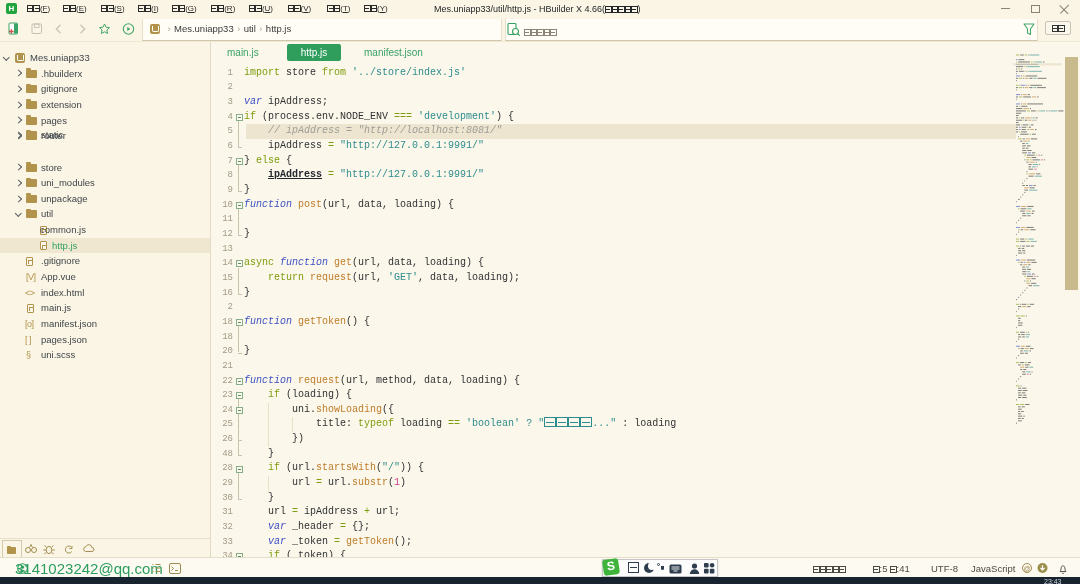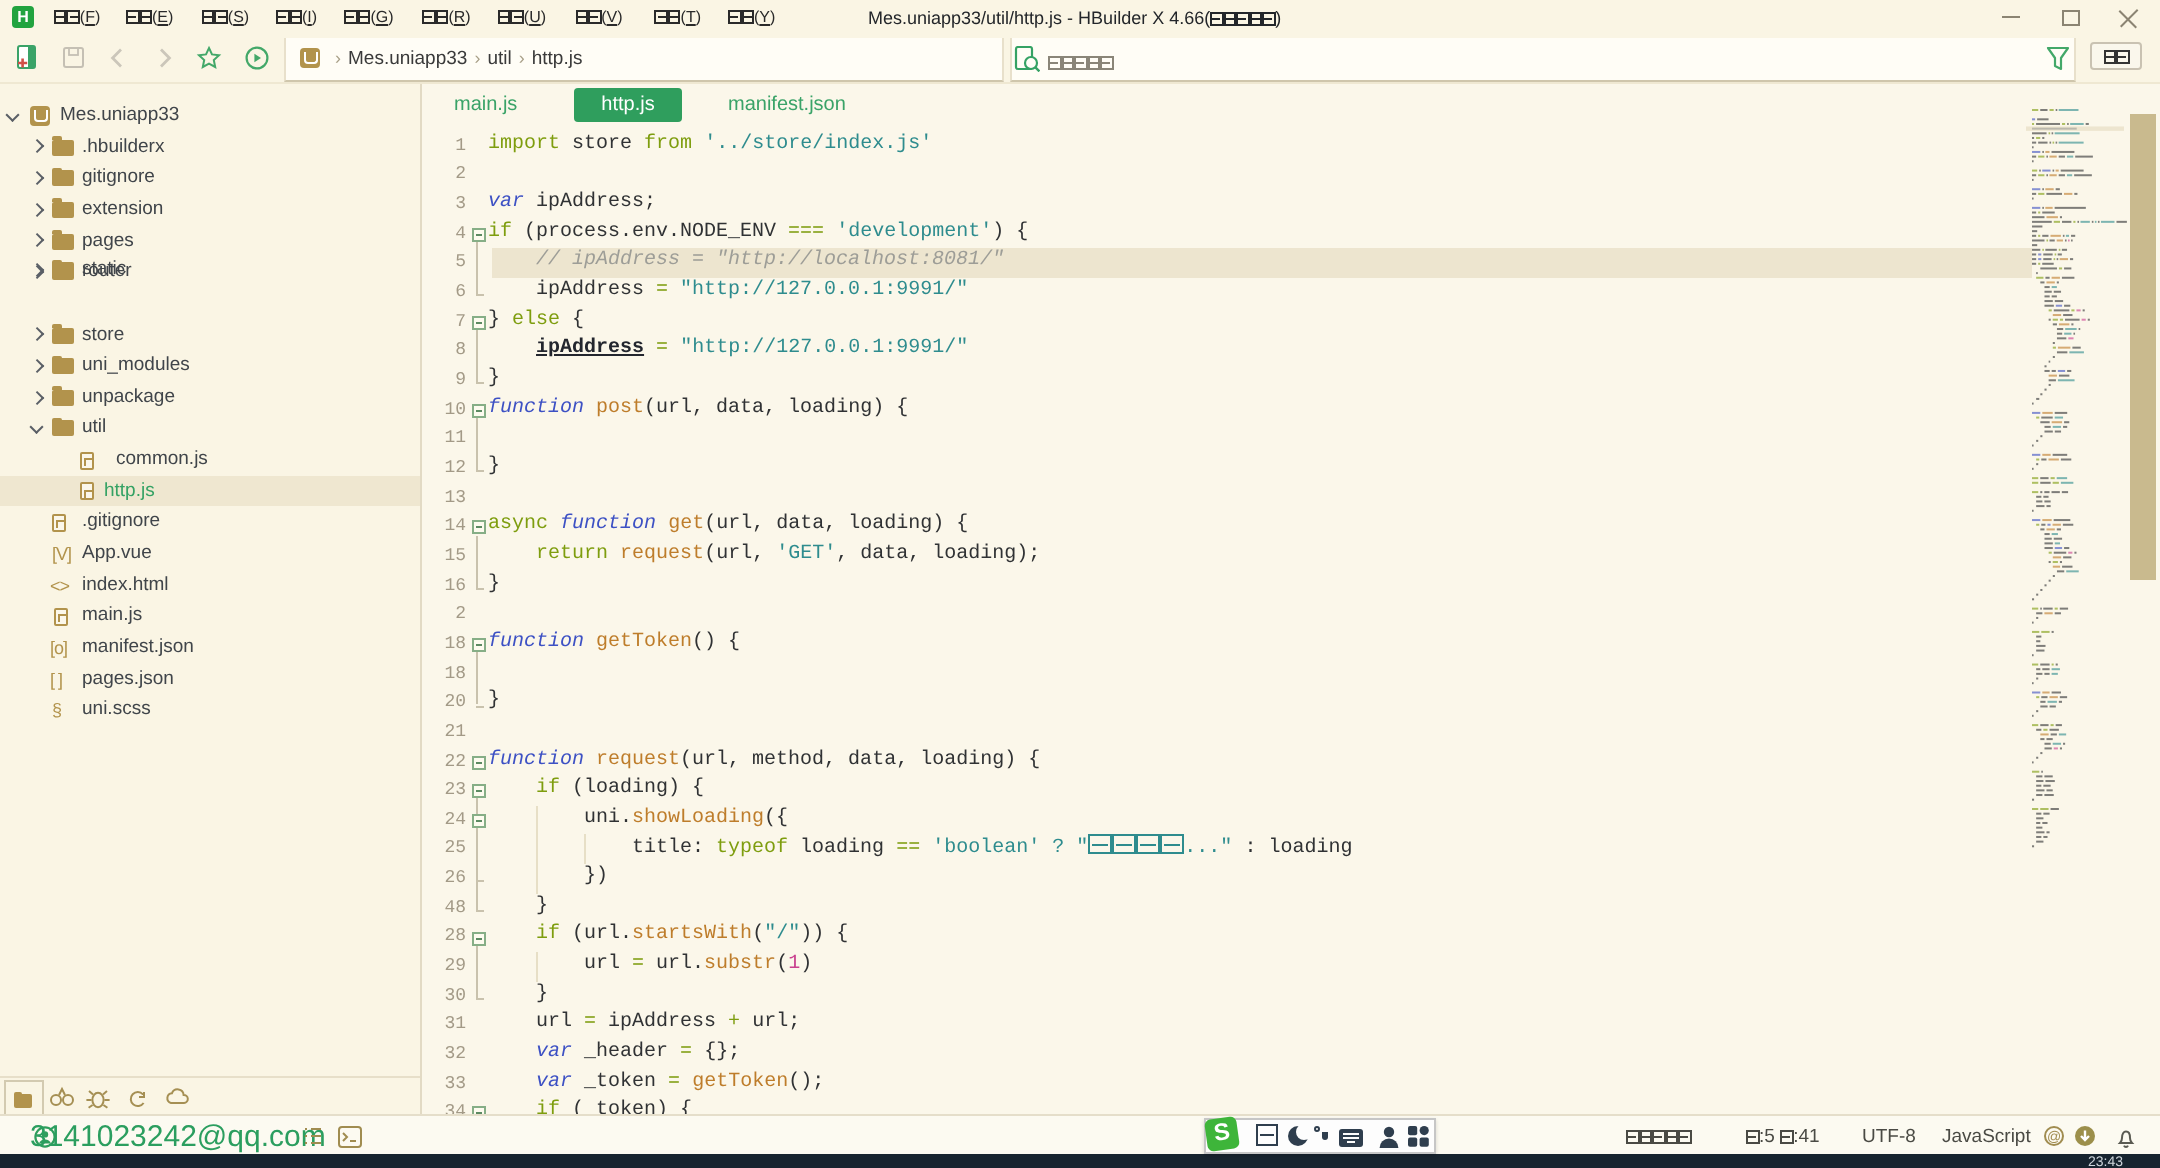--- a/index.html
+++ b/index.html
@@ -174,21 +174,21 @@
         <i class="ic-folder" style="left:26px"></i>
         <span style="left:41px;color:#40454a">unpackage</span>
       </div>
 <div class="trow" style="top:164.4px;">
         <i class="chev ch-d" style="left:16px"></i>
         <i class="ic-folder" style="left:26px"></i>
         <span style="left:41px;color:#40454a">util</span>
       </div>
 <div class="trow" style="top:180.1px;">
         <i class="ic-page" style="left:40px"></i>
-        <span style="left:58px;color:#40454a">common.js</span>
+        <span style="left:40px;color:#40454a">common.js</span>
       </div>
 <div class="trow" style="top:195.7px;background:#efe7d0">
         <i class="ic-page" style="left:40px"></i>
         <span style="left:52px;color:#35a264">http.js</span>
       </div>
 <div class="trow" style="top:211.4px;">
         <i class="ic-page" style="left:26px"></i>
         <span style="left:41px;color:#40454a">.gitignore</span>
       </div>
 <div class="trow" style="top:227.0px;">

